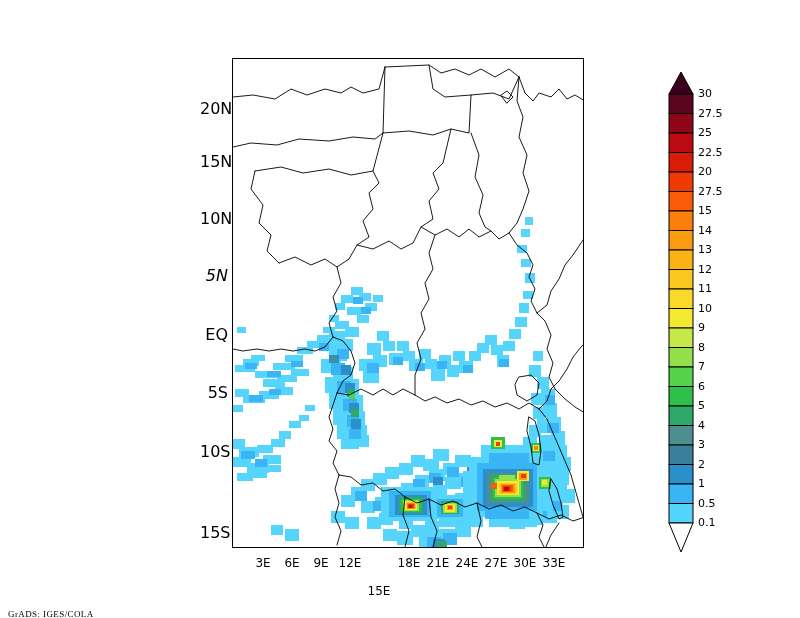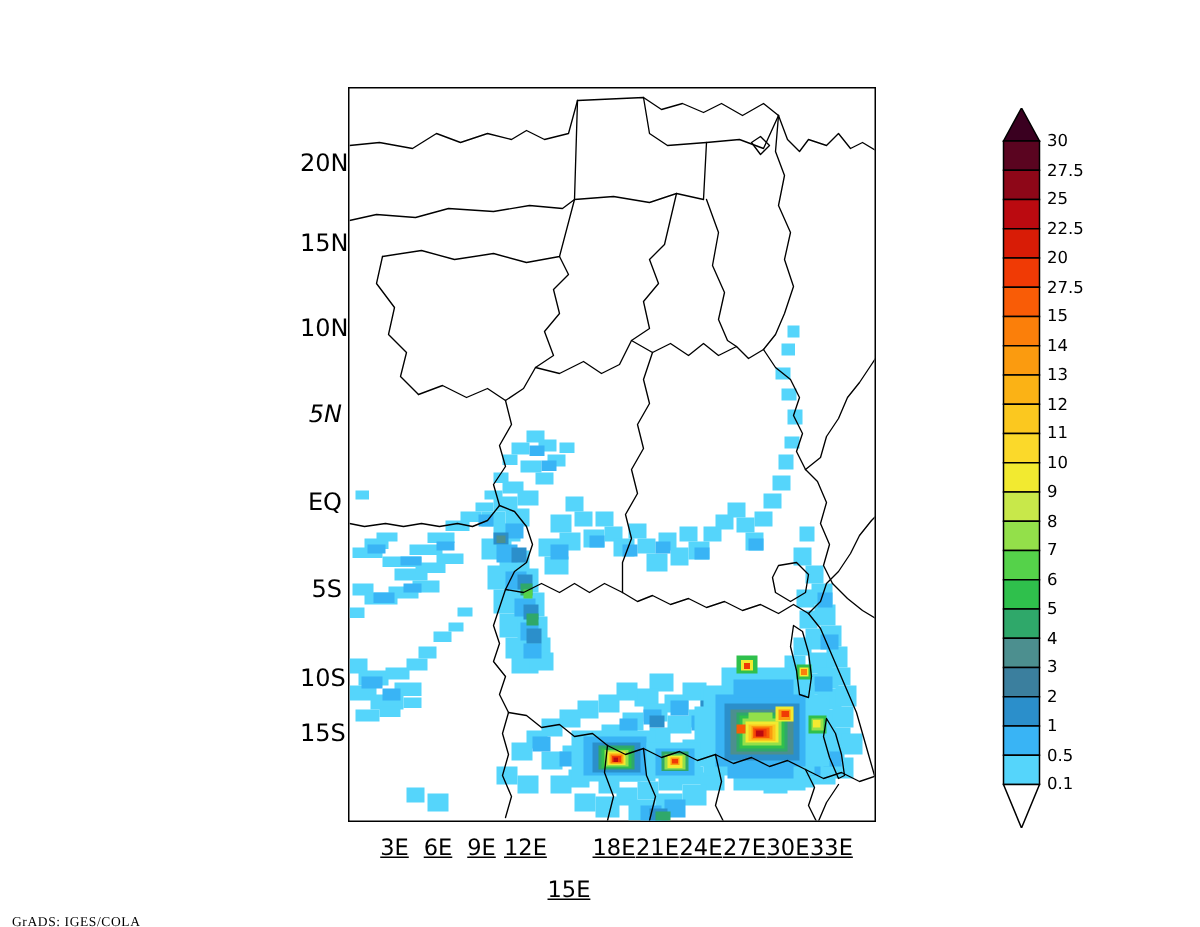--- a/index.html
+++ b/index.html
@@ -65,25 +65,24 @@
     right: 806px; 
     font-family: "DejaVu Sans", sans-serif;
     font-size: 16px;
     color: #000;
     text-align: right;
     white-space: nowrap;
   }
   .xtick {
     position: absolute;
     font-family: "DejaVu Sans", sans-serif;
-    font-size: 15px;
+    font-size: 12px;
     color: #000;
     text-align: center;
     white-space: nowrap;
-    text-decoration: underline;
   }
 
   
   #colorbar {
     position: absolute;
     left: 668px;
     top: 72px;
     width: 26px;
     height: 480px;
   }
@@ -602,21 +601,21 @@
   </div>
 
   <div>
     <div class="ytick" style="left:200px; top:99px; width:28px;">20N</div>
     <div class="ytick" style="left:200px; top:152px; width:28px;">15N</div>
     <div class="ytick" style="left:200px; top:209px; width:28px;">10N</div>
     <div class="ytick" style="left:200px; top:266px; width:28px;font-style:italic;">5N</div>
     <div class="ytick" style="left:200px; top:325px; width:28px;">EQ</div>
     <div class="ytick" style="left:200px; top:383px; width:28px;">5S</div>
     <div class="ytick" style="left:200px; top:442px; width:28px;text-align:right;">10S</div>
-    <div class="ytick" style="left:200px; top:479px; width:28px;">15S</div>
+    <div class="ytick" style="left:200px; top:523px; width:28px;">15S</div>
   </div>
 
   <div>
     <div class="xtick" style="left:249px; top:556px; width:28px;">3E</div>
     <div class="xtick" style="left:278px; top:556px; width:28px;">6E</div>
     <div class="xtick" style="left:307px; top:556px; width:28px;">9E</div>
     <div class="xtick" style="left:336px; top:556px; width:28px;">12E</div>
     <div class="xtick" style="left:365px; top:552px; width:28px;margin-top:32px;">15E</div>
     <div class="xtick" style="left:395px; top:556px; width:28px;">18E</div>
     <div class="xtick" style="left:424px; top:556px; width:28px;">21E</div>

